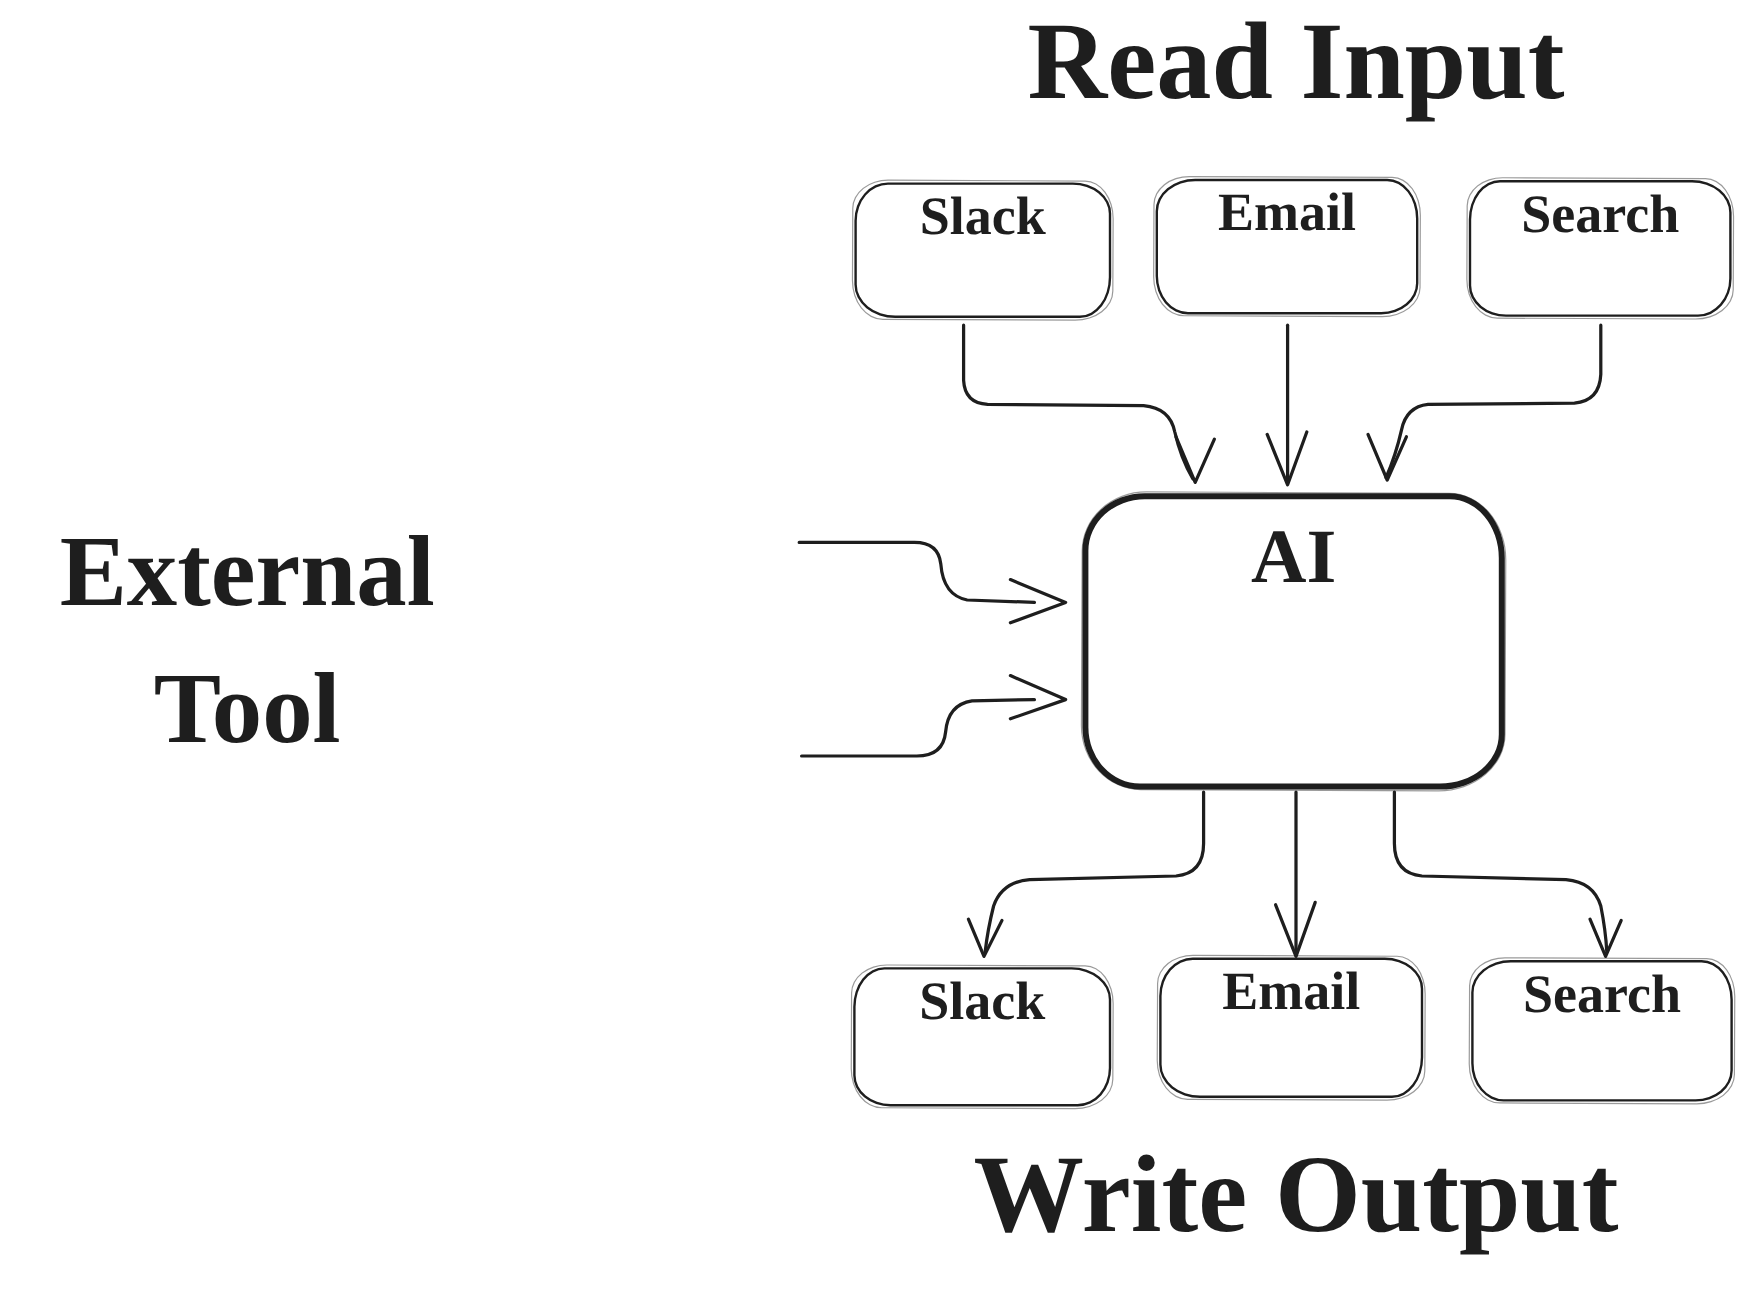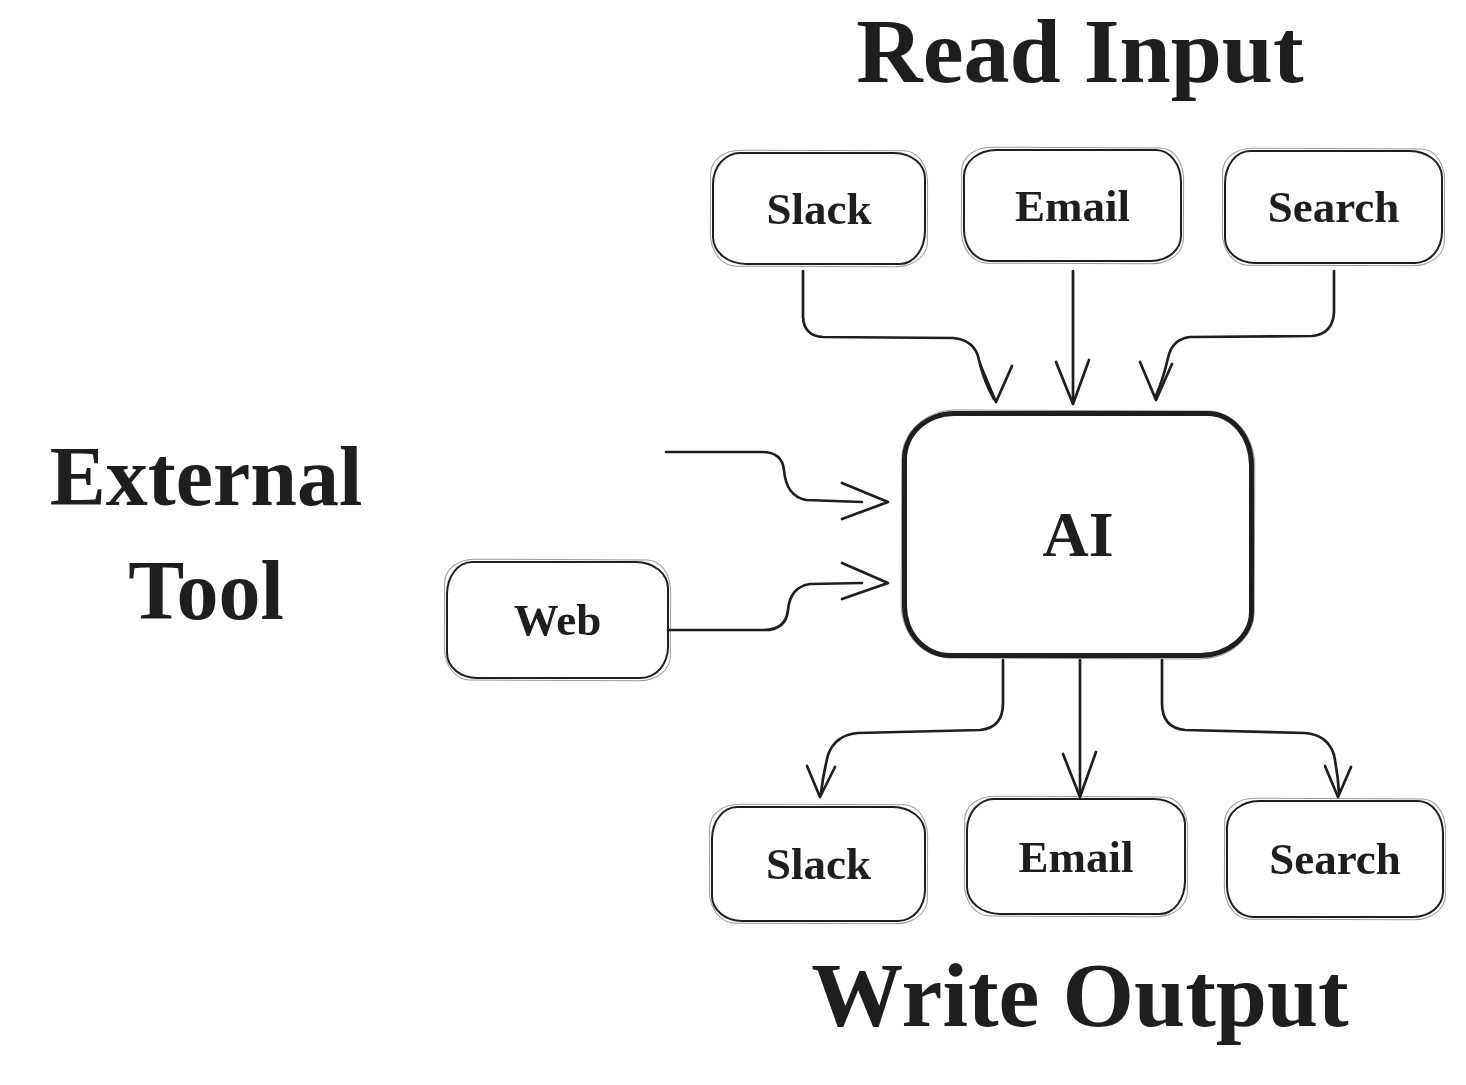--- a/index.html
+++ b/index.html
@@ -27,21 +27,21 @@
     fill: none;
     stroke: var(--stroke);
     stroke-width: 2.7;
     stroke-linecap: round;
     stroke-linejoin: round;
   }
   .node {
     position: absolute;
     border: 2.6px solid var(--stroke);
     display: flex;
-    align-items: center;
+    align-items: flex-start;
     justify-content: center;
     font-size: 45px;
     font-weight: 600;
     color: var(--stroke);
     background: transparent;
   }
   
   .node::before {
     content: "";
     position: absolute;
@@ -147,23 +147,20 @@
   <div class="node r1" id="node-input-slack">
     <span>Slack</span>
   </div>
   <div class="node r2" id="node-input-email">
     <span>Email</span>
   </div>
   <div class="node r3" id="node-input-search">
     <span>Search</span>
   </div>
 
-  <div class="node r3" id="node-web">
-    <span>Web</span>
-  </div>
 
   <div class="node ai-node" id="node-ai">
     <span>AI</span>
   </div>
 
   <div class="node r3" id="node-output-slack">
     <span>Slack</span>
   </div>
   <div class="node r1" id="node-output-email">
     <span>Email</span>

